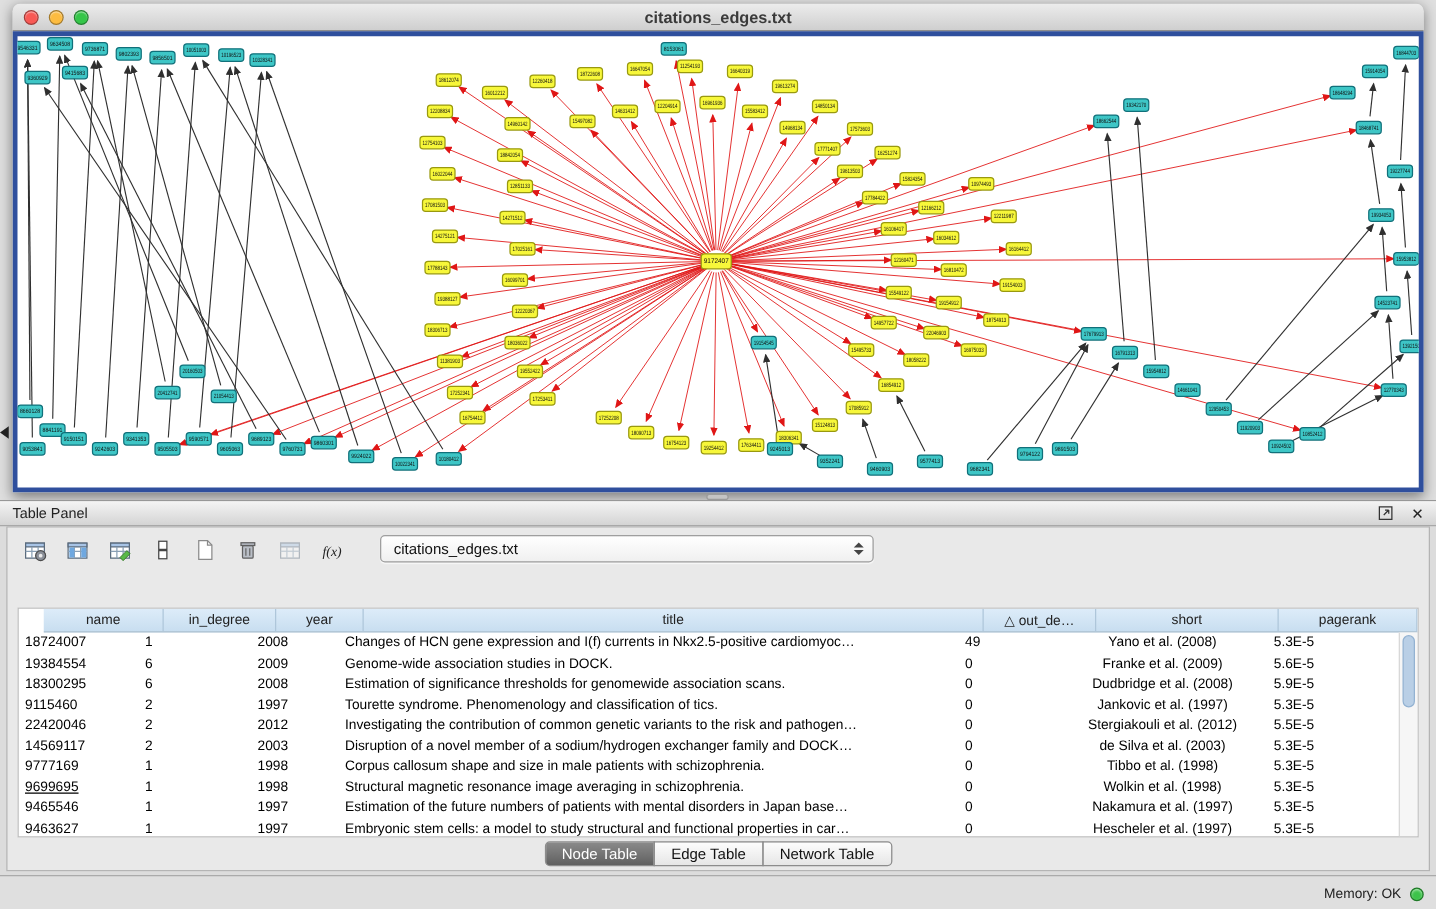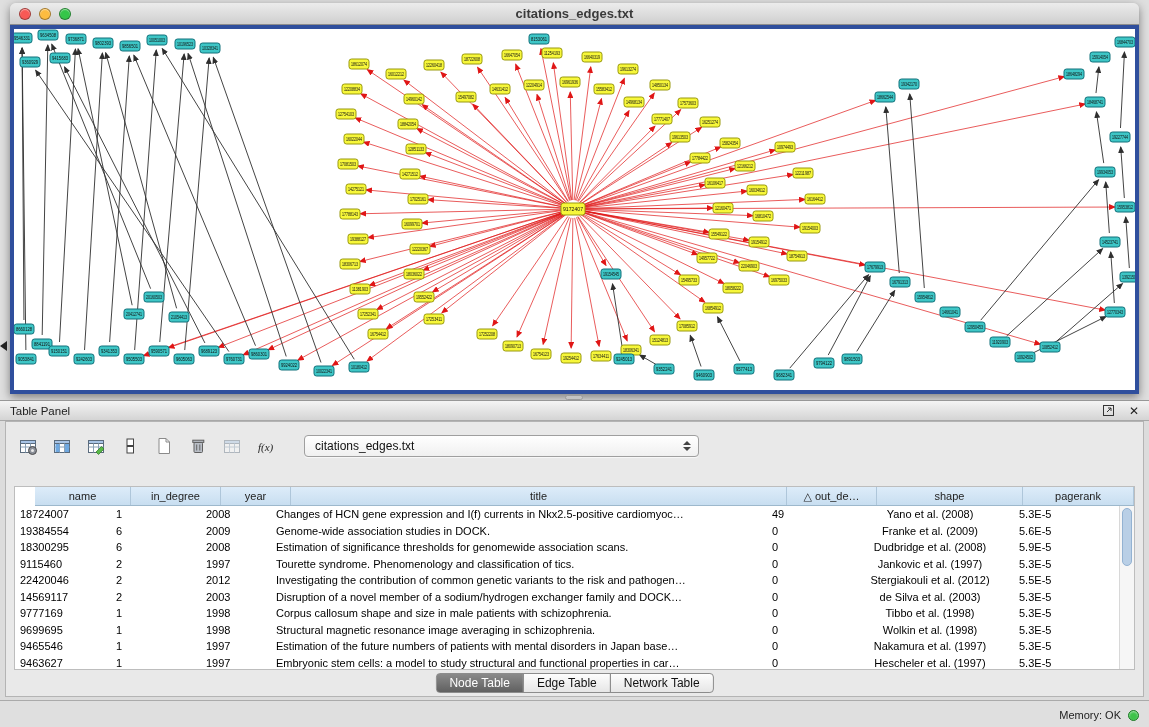--- a/index.html
+++ b/index.html
@@ -27,21 +27,21 @@
   
   .table-panel{position:absolute;left:0;top:400px;width:1149px;height:301px;
     background:#dcdcdc;border-top:1px solid #979797;border-bottom:1px solid #aaa;}
   .panel-titlebar{height:20px;background:linear-gradient(#f4f4f4,#d4d4d4);
     border-bottom:1px solid #a8a8a8;display:flex;align-items:center;padding:0 10px;
     font-size:11.5px;color:#222;}
   .panel-titlebar .spacer{flex:1;}
   .pt-icon{margin-left:14px;cursor:default;color:#222;font-size:12px;line-height:12px;display:flex;align-items:center;}
   .panel-body{position:absolute;left:5px;right:5px;top:20px;height:276px;
     background:#e9e9e9;border:1px solid #b4b4b4;}
-  .toolbar{position:absolute;left:10px;top:6px;height:36px;display:flex;align-items:center;gap:10px;}
+  .toolbar{position:absolute;left:10px;top:6px;height:36px;display:flex;gap:10px;}
   .tb-btn{width:24px;height:24px;border:none;background:transparent;padding:0;display:flex;
     align-items:center;justify-content:center;}
   .combo{margin-left:16px;width:395px;height:22px;border:1px solid #9f9f9f;border-radius:4px;
     background:linear-gradient(#ffffff,#f0f0f0);display:flex;align-items:center;
     font-size:12px;color:#111;padding-left:10px;box-shadow:0 1px 1px rgba(255,255,255,.7);}
   .combo-text{flex:1;white-space:nowrap;overflow:hidden;}
   .combo-arrows{width:18px;display:flex;flex-direction:column;align-items:center;gap:2px;padding-right:4px;}
   .combo-arrows i{display:block;width:0;height:0;border-left:4px solid transparent;border-right:4px solid transparent;}
   .combo-arrows .up{border-bottom:4px solid #444;}
   .combo-arrows .down{border-top:4px solid #444;}
@@ -824,21 +824,21 @@
           </span>
         </div>
       </div>
     <div class="table-wrap">
       <div class="thead" id="thead">
           <div class="th" style="width: 96px;">name</div>
           <div class="th" style="width: 90px;">in_degree</div>
           <div class="th" style="width: 70px;">year</div>
           <div class="th" style="width: 496px;">title</div>
           <div class="th" style="width: 90px;">△ out_de…</div>
-          <div class="th" style="width: 146px;">shape</div>
+          <div class="th" style="width: 146px;">short</div>
           <div class="th" style="width: 100px; flex: 1 1 0%;">pagerank</div>
         </div>
       <div id="tbody">
           <div class="tr">
             <div class="td" style="width: 96px;">18724007</div>
             <div class="td" style="width: 90px;">1</div>
             <div class="td" style="width: 70px;">2008</div>
             <div class="td" style="width: 496px;">Changes of HCN gene expression and I(f) currents in Nkx2.5-positive cardiomyoc…</div>
             <div class="td" style="width: 90px;">49</div>
             <div class="td center" style="width: 146px;">Yano et al. (2008)</div>
@@ -892,21 +892,21 @@
           <div class="tr">
             <div class="td" style="width: 96px;">9777169</div>
             <div class="td" style="width: 90px;">1</div>
             <div class="td" style="width: 70px;">1998</div>
             <div class="td" style="width: 496px;">Corpus callosum shape and size in male patients with schizophrenia.</div>
             <div class="td" style="width: 90px;">0</div>
             <div class="td center" style="width: 146px;">Tibbo et al. (1998)</div>
             <div class="td pagerank" style="width: 100px; flex: 1 1 0%;">5.3E-5</div>
           </div>
           <div class="tr">
-            <div class="td" style="width: 96px;">9699695</div>
+            <div class="td" style="width: 96px; text-decoration: underline;">9699695</div>
             <div class="td" style="width: 90px;">1</div>
             <div class="td" style="width: 70px;">1998</div>
             <div class="td" style="width: 496px;">Structural magnetic resonance image averaging in schizophrenia.</div>
             <div class="td" style="width: 90px;">0</div>
             <div class="td center" style="width: 146px;">Wolkin et al. (1998)</div>
             <div class="td pagerank" style="width: 100px; flex: 1 1 0%;">5.3E-5</div>
           </div>
           <div class="tr">
             <div class="td" style="width: 96px;">9465546</div>
             <div class="td" style="width: 90px;">1</div>

